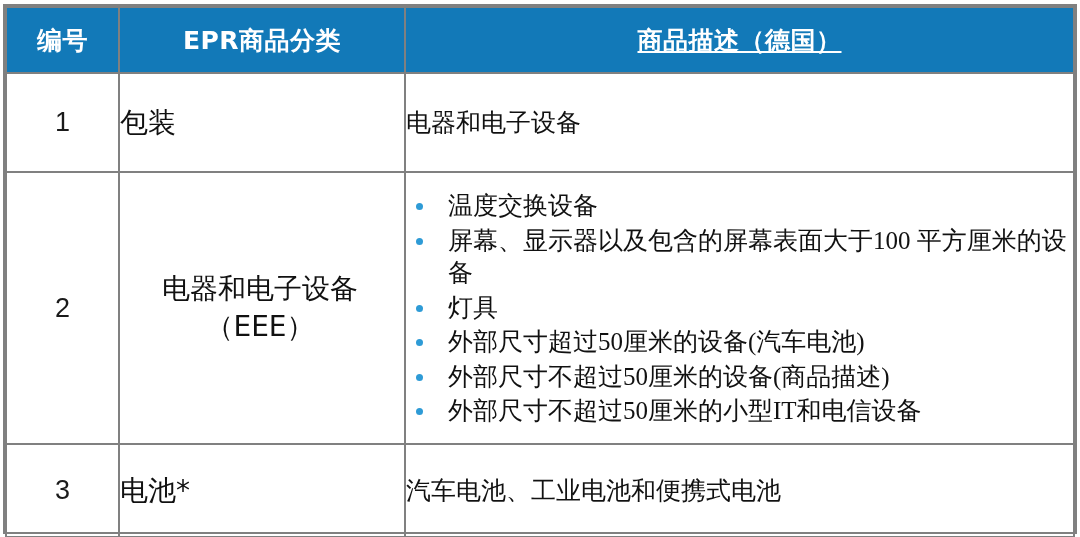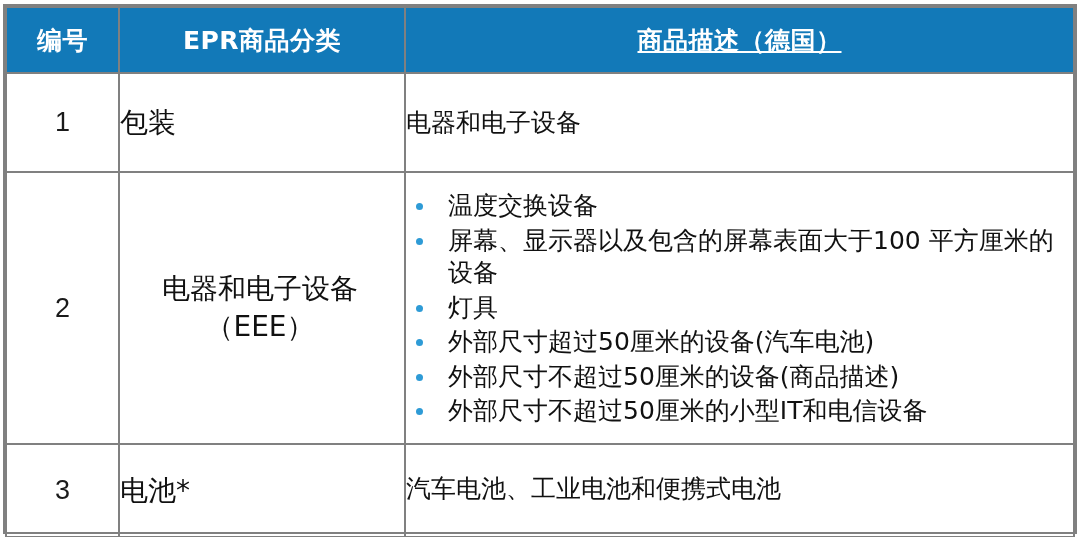--- a/index.html
+++ b/index.html
@@ -94,31 +94,32 @@
     margin: 8px 0 6px 0;
     padding: 0;
   }
   ul.bullets li {
     position: relative;
     padding-left: 42px;
     margin: 0 0 2px 0;
     font-size: 25px;
     line-height: 1.30;
     color: #111111;
+    font-family: Liberation Serif, serif;
   }
   ul.bullets li .dot {
     position: absolute;
     left: 10px;
     top: 13px;
     width: 7px;
     height: 7px;
     border-radius: 50%;
     background: #2E9BD6;
   }
-  .row3-desc { padding-left: 11px; font-family: Liberation Mono, monospace; }
+  .row3-desc { padding-left: 11px; }
 </style>
 </head>
 <body>
 
 <div id="table-root">
   <table class="epr-table">
     <colgroup>
       <col class="c-num">
       <col class="c-cat">
       <col class="c-desc">

